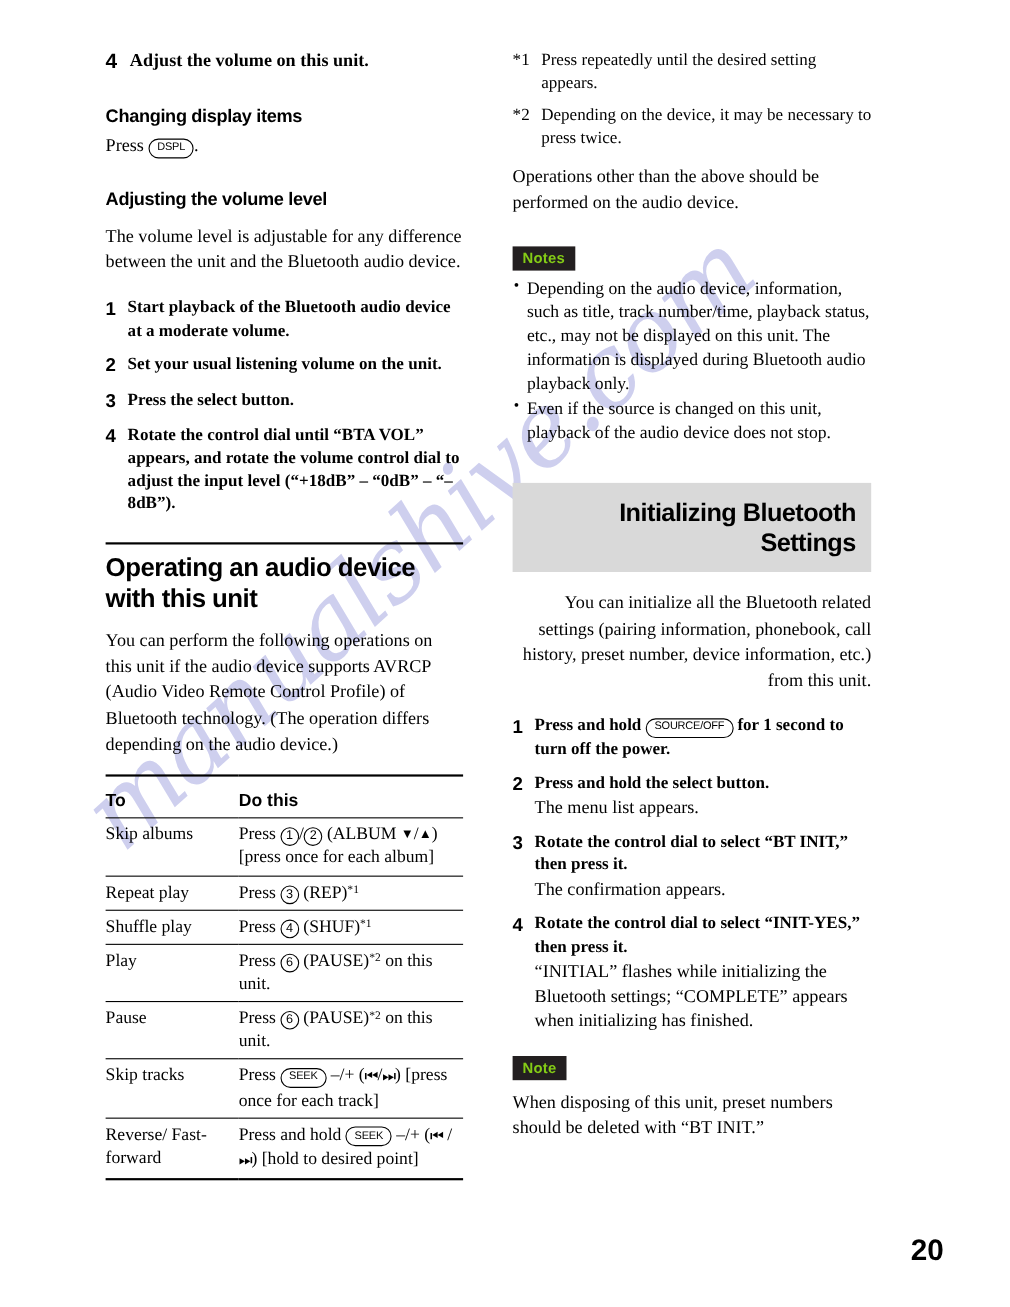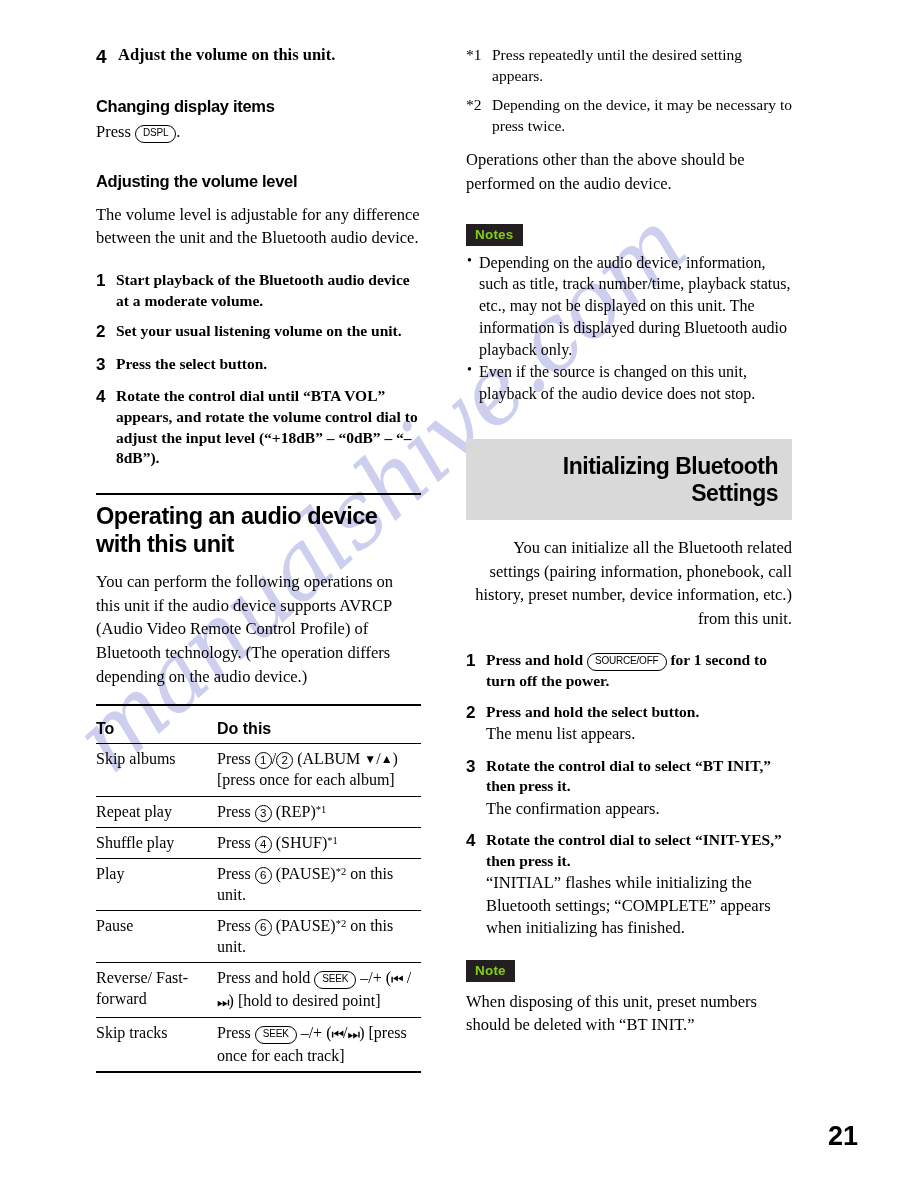--- a/index.html
+++ b/index.html
@@ -343,26 +343,26 @@
           </tr>
           <tr>
             <td class="c1">Play</td>
             <td class="c2"><span>Press </span><span class="circnum">6</span><span> (PAUSE)</span><span class="sup">*2</span><span> on this unit.</span></td>
           </tr>
           <tr>
             <td class="c1">Pause</td>
             <td class="c2"><span>Press </span><span class="circnum">6</span><span> (PAUSE)</span><span class="sup">*2</span><span> on this unit.</span></td>
           </tr>
           <tr>
+            <td class="c1">Skip tracks</td>
+            <td class="c2"><span>Press </span><span class="pill">SEEK</span><span> –/+ (</span><span class="seekglyph">⏮</span><span>/</span><span class="seekglyph">⏭</span><span>) [press once for each track]</span></td>
+          </tr>
+          <tr>
             <td class="c1">Reverse/ Fast-forward</td>
             <td class="c2"><span>Press and hold </span><span class="pill">SEEK</span><span> –/+ (</span><span class="seekglyph">⏮</span><span> /</span><span class="seekglyph">⏭</span><span>) [hold to desired point]</span></td>
-          </tr>
-          <tr>
-            <td class="c1">Skip tracks</td>
-            <td class="c2"><span>Press </span><span class="pill">SEEK</span><span> –/+ (</span><span class="seekglyph">⏮</span><span>/</span><span class="seekglyph">⏭</span><span>) [press once for each track]</span></td>
           </tr>
         </tbody>
     </table>
 
   </div>
 
   <div class="col col-right">
 
     <div id="footnotes">
         <div class="footnote">
@@ -411,14 +411,14 @@
         </div>
       </div>
 
     <div class="mt20">
       <span class="note-badge">Note</span>
       <p class="body-text mt8">When disposing of this unit, preset numbers should be deleted with “BT INIT.”</p>
     </div>
 
   </div>
 
-  <div class="page-num">21</div>
+  <div class="page-num">20</div>
 </div>
 
 </body></html>

